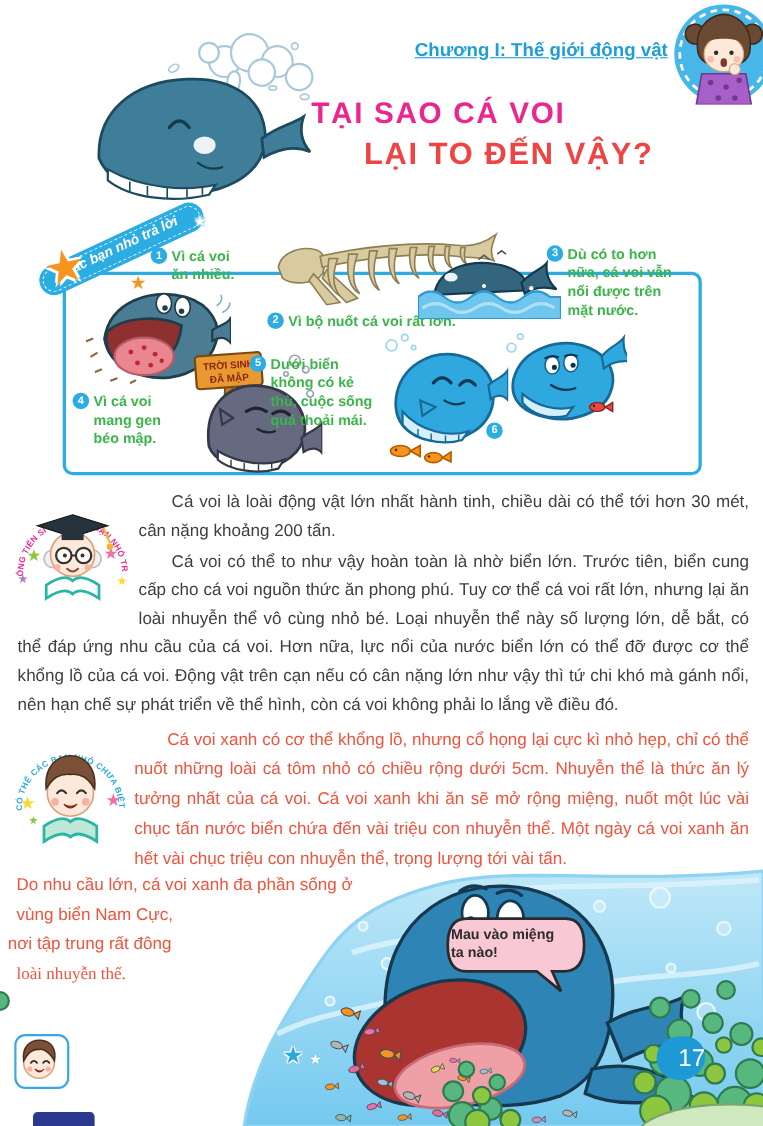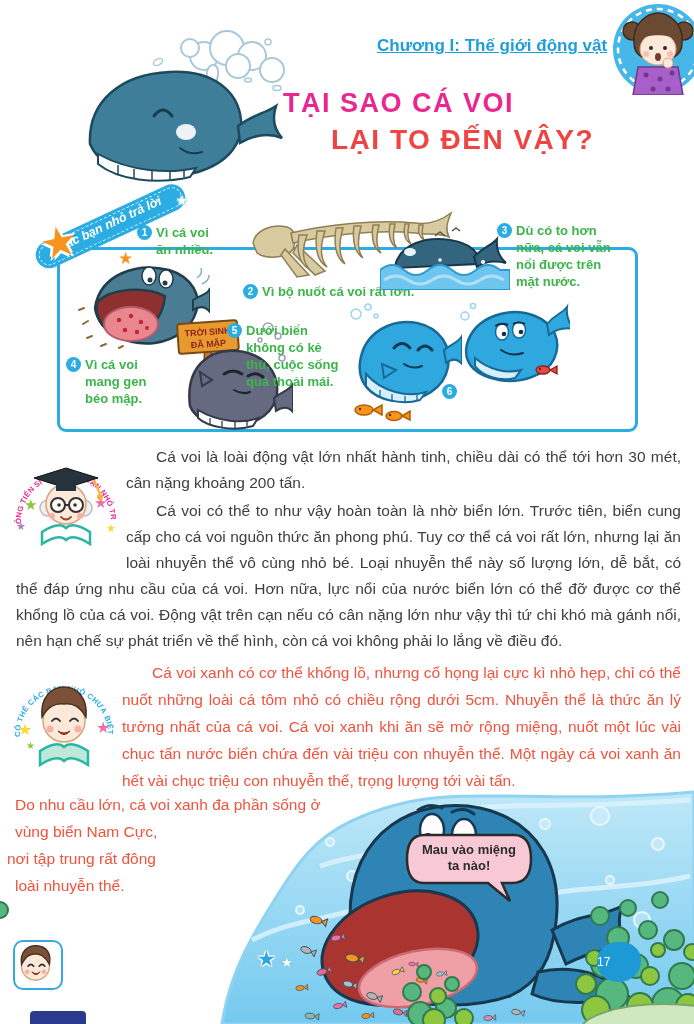--- a/index.html
+++ b/index.html
@@ -33,25 +33,25 @@
   
   .textblock{text-align:justify;}
   .textblock p{margin:2px;text-indent:30px;}
   .expert{left:14px;top:442px;width:669px;font-size:15.5px;line-height:26px;color:#3e3e40;}
   .fact{left:14px;top:657px;width:669px;font-size:15.5px;line-height:27px;color:#f0533d;}
   .badge-float{float:left;margin:2px 8px 2px 0;}
   .tailline{color:#f0533d;font-size:15.5px;line-height:27px;}
   
   .scene{left:0;top:780px;width:694px;height:244px;}
   .bubble{left:404px;top:833px;width:130px;height:72px;}
-  .bubble-text{position:absolute;left:6px;top:9px;width:118px;text-align:center;
+  .bubble-text{position:absolute;left:6px;top:9px;width:118px;
           font-size:13px;line-height:16px;font-weight:700;color:#2b2b2b;}
   .pagenum{left:597px;top:942px;width:44px;height:40px;background:#1d9ad6;
-          border-radius:50% 46% 54% 50%;color:#fff;font-size:12px;line-height:40px;
-          text-align:left;}
+          border-radius:50% 46% 54% 50%;color:#fff;font-size:22px;line-height:40px;
+          text-align:right;}
   
   .footer-avatar{left:13px;top:940px;width:46px;height:46px;background:#fff;
           border:2.5px solid #3aa8e0;border-radius:10px;overflow:hidden;}
   .footer-q{left:71px;top:954px;width:230px;font-size:12.5px;font-weight:700;font-style:italic;
           color:#2ba7e0;text-shadow:-1px -1px 0 #fff,1px -1px 0 #fff,-1px 1px 0 #fff,1px 1px 0 #fff,0 2px 1px #fff;}
   .fstar1{left:257px;top:947px;font-size:21px;color:#2ba7e0;
           text-shadow:-1px -1px 0 #fff,1px -1px 0 #fff,-1px 1px 0 #fff,1px 1px 0 #fff;}
   .fstar2{left:281px;top:955px;font-size:13px;color:#fff;
           text-shadow:-1px -1px 0 #7fc9ec,1px -1px 0 #7fc9ec,-1px 1px 0 #7fc9ec,1px 1px 0 #7fc9ec;}
   .corner-mark{left:30px;top:1011px;width:56px;height:13px;background:#2b3a8f;border-radius:4px 4px 0 0;}
@@ -364,21 +364,21 @@
           <circle cx="64" cy="70" r="3.5" fill="#f7b1a0"></circle>
         <path d="M44,72 q6,7 12,0 q-6,4 -12,0" fill="#c0392b" stroke="#8a2418" stroke-width="1"></path>
         <path d="M26,92 C38,84 46,84 50,88 C54,84 62,84 74,92 L74,106 C62,98 54,98 50,102 C46,98 38,98 26,106 Z" fill="#bfe8d9" stroke="#2bb6a3" stroke-width="2.5"></path>
       </svg>
     </span>
     <p>Cá voi xanh có cơ thể khổng lồ, nhưng cổ họng lại cực kì nhỏ hẹp, chỉ có thể nuốt những loài cá tôm nhỏ có chiều rộng dưới 5cm. Nhuyễn thể là thức ăn lý tưởng nhất của cá voi. Cá voi xanh khi ăn sẽ mở rộng miệng, nuốt một lúc vài chục tấn nước biển chứa đến vài triệu con nhuyễn thể. Một ngày cá voi xanh ăn hết vài chục triệu con nhuyễn thể, trọng lượng tới vài tấn.</p>
   </div>
   <div class="abs tailline" style="left:15px;top:818px;">vùng biển Nam Cực,</div>
   <div class="abs tailline" style="left:15px;top:791px;">Do nhu cầu lớn, cá voi xanh đa phần sống ở</div>
   <div class="abs tailline" style="left:7px;top:845px;">nơi tập trung rất đông</div>
-  <div class="abs tailline" style="left:15px;top:872px;">loài nhuyễn thể.</div>
+  <div class="abs tailline" style="left:15px;top:872px;font-family:Liberation Serif, serif;">loài nhuyễn thể.</div>
 
   <div class="abs scene">
     <svg width="694" height="244" viewBox="0 0 694 244">
       <defs>
         <linearGradient id="wgrad" x1="0" y1="0" x2="0" y2="1">
           <stop offset="0" stop-color="#bfe8f8"></stop>
             <stop offset="1" stop-color="#74c9ef"></stop>
         </linearGradient>
         <g id="fishS">
           <ellipse cx="0" cy="0" rx="6" ry="3.5" stroke="#44515a" stroke-width="1"></ellipse>

